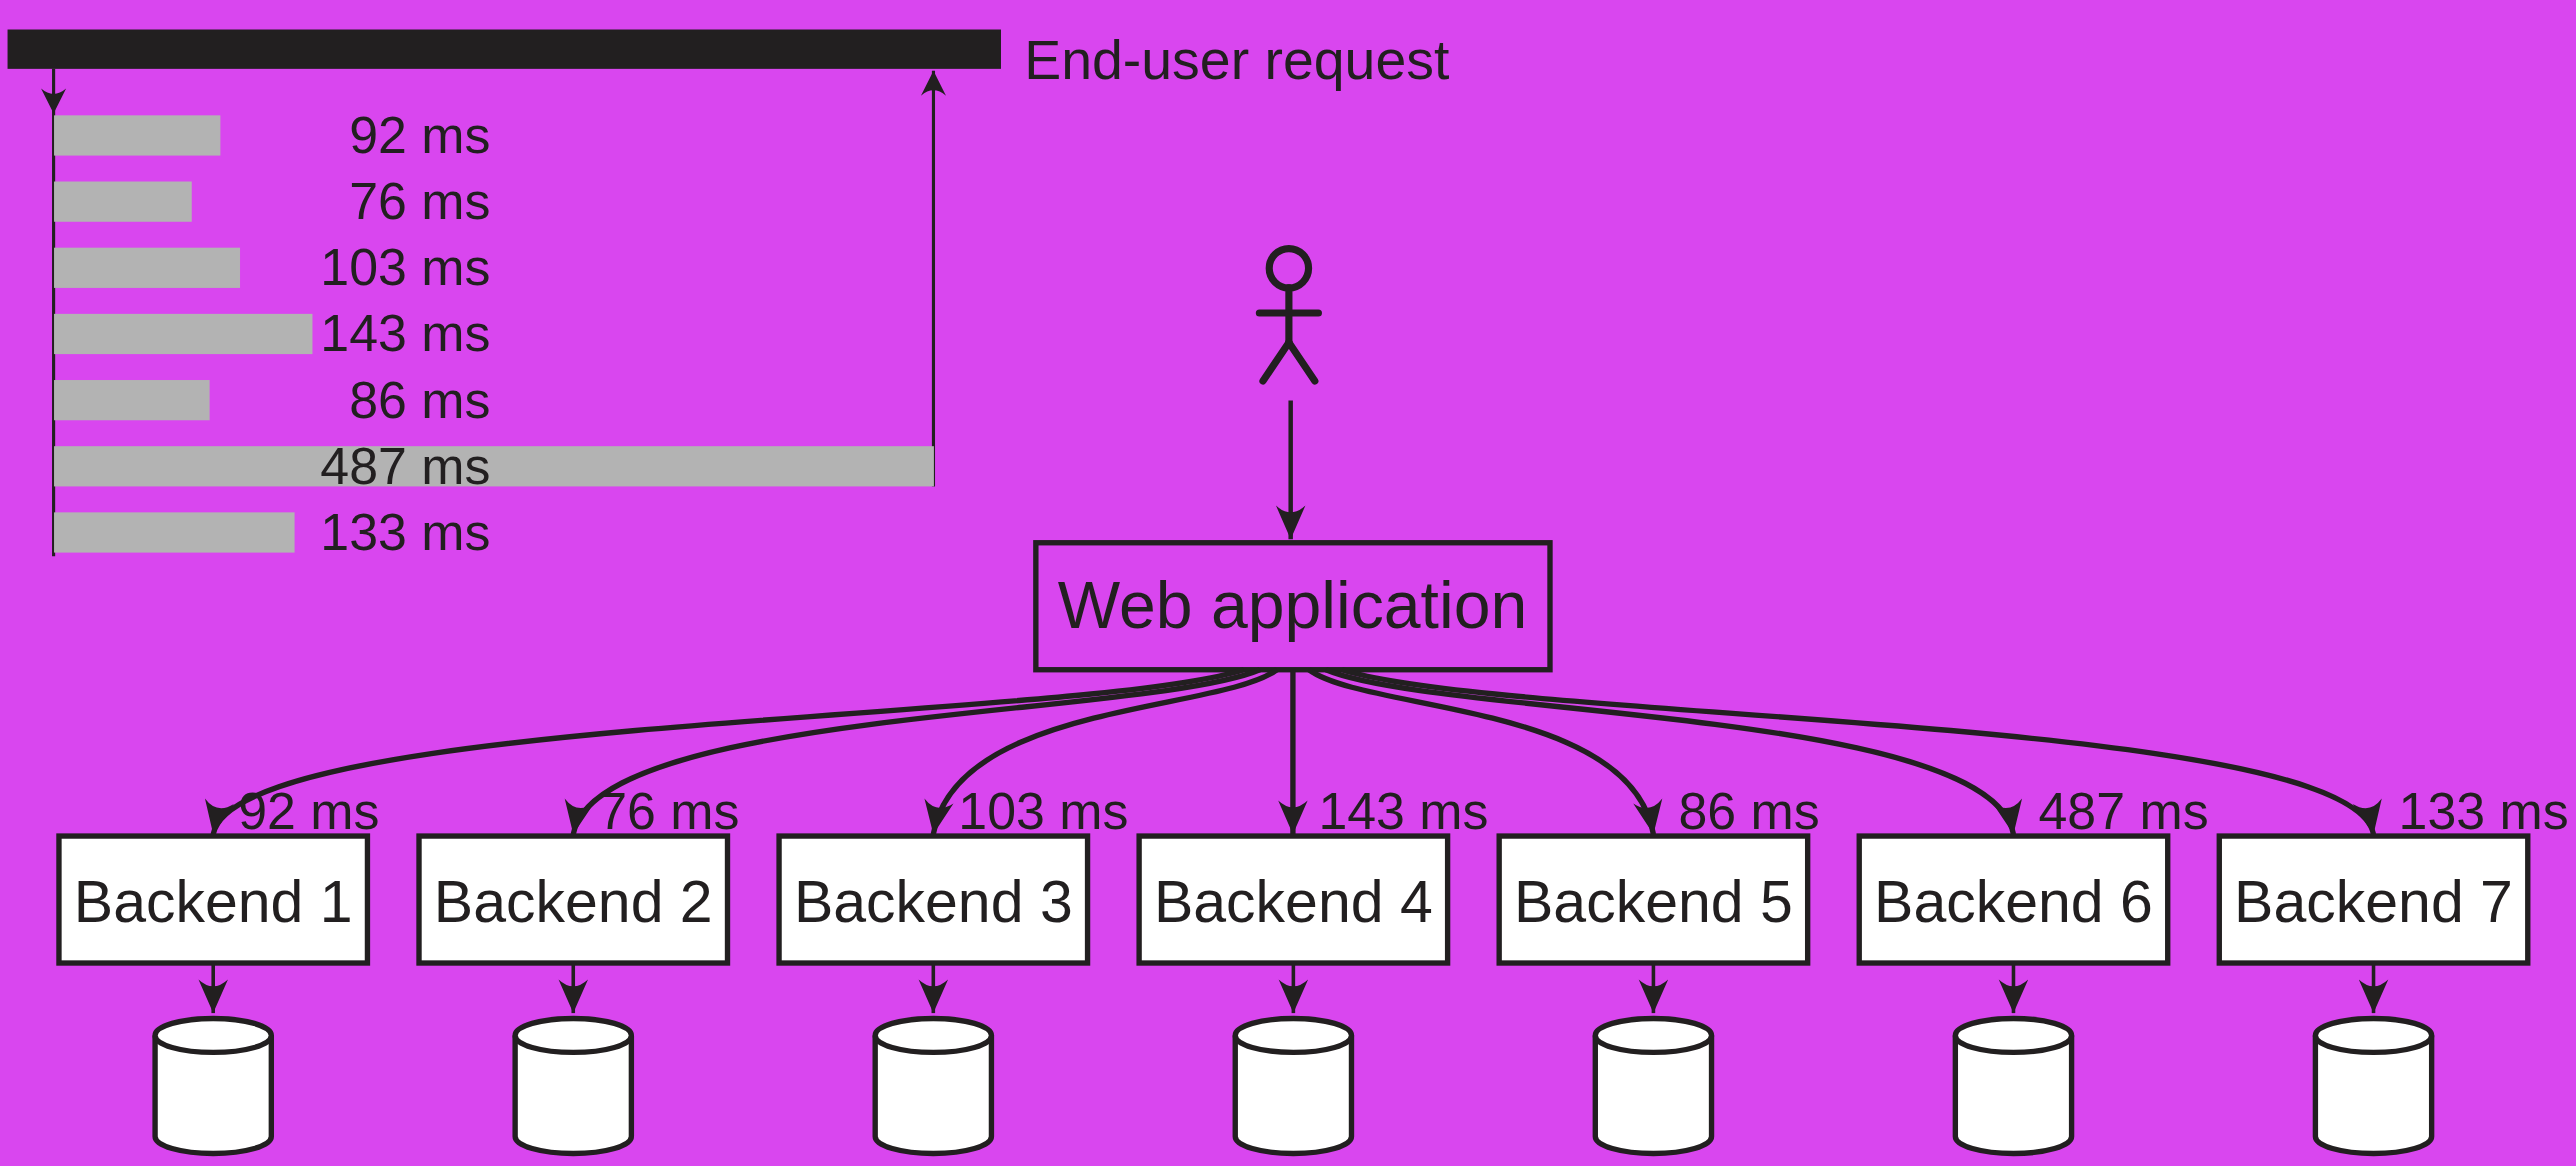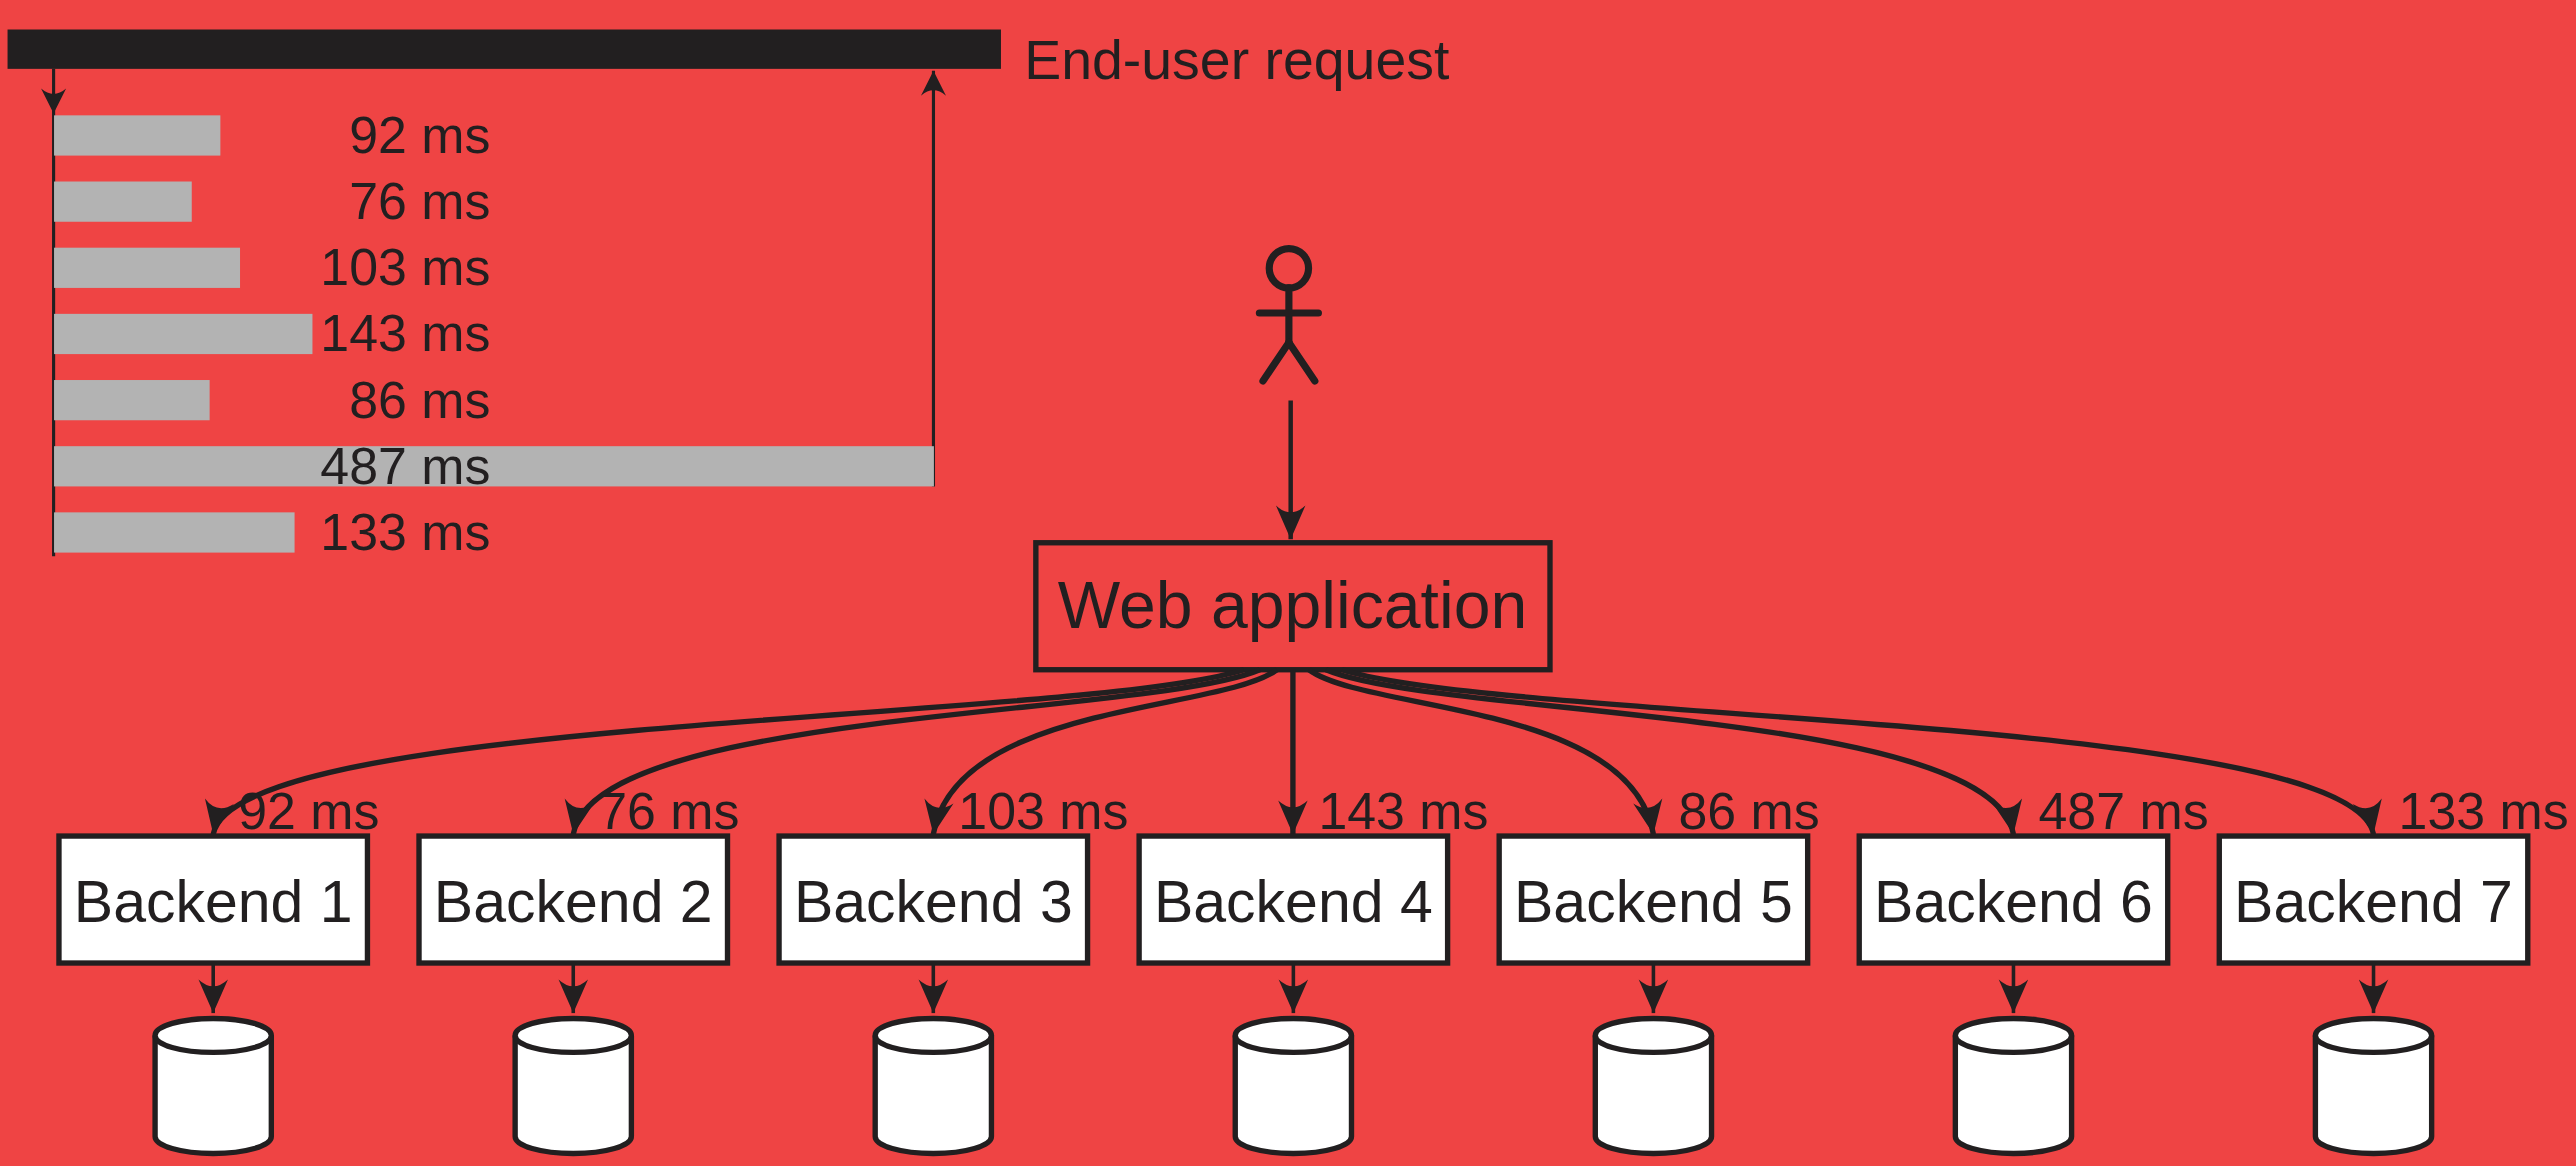--- a/index.html
+++ b/index.html
@@ -1,16 +1,16 @@
 <!DOCTYPE html>
 <html style="font-size:14.3px"><head>
 <meta charset="utf-8">
 <style>
   html,body{margin:0;padding:0;background:#ffffff;}
-  .canvas{position:relative;width:2576px;height:1166px;background:#ef4444;overflow:hidden;}
+  .canvas{position:relative;width:2576px;height:1166px;background:#d946ef;overflow:hidden;}
   svg{display:block;font-family:"Liberation Sans",sans-serif;}
   text{fill:#221f20;}
   .ink{stroke:#221f20;fill:none;}
   .fill-ink{fill:#221f20;stroke:none;}
 </style>
 </head>
 <body>
 
 <div class="canvas">
 <svg viewBox="0 0 2880 1304" width="2576" height="1166">

